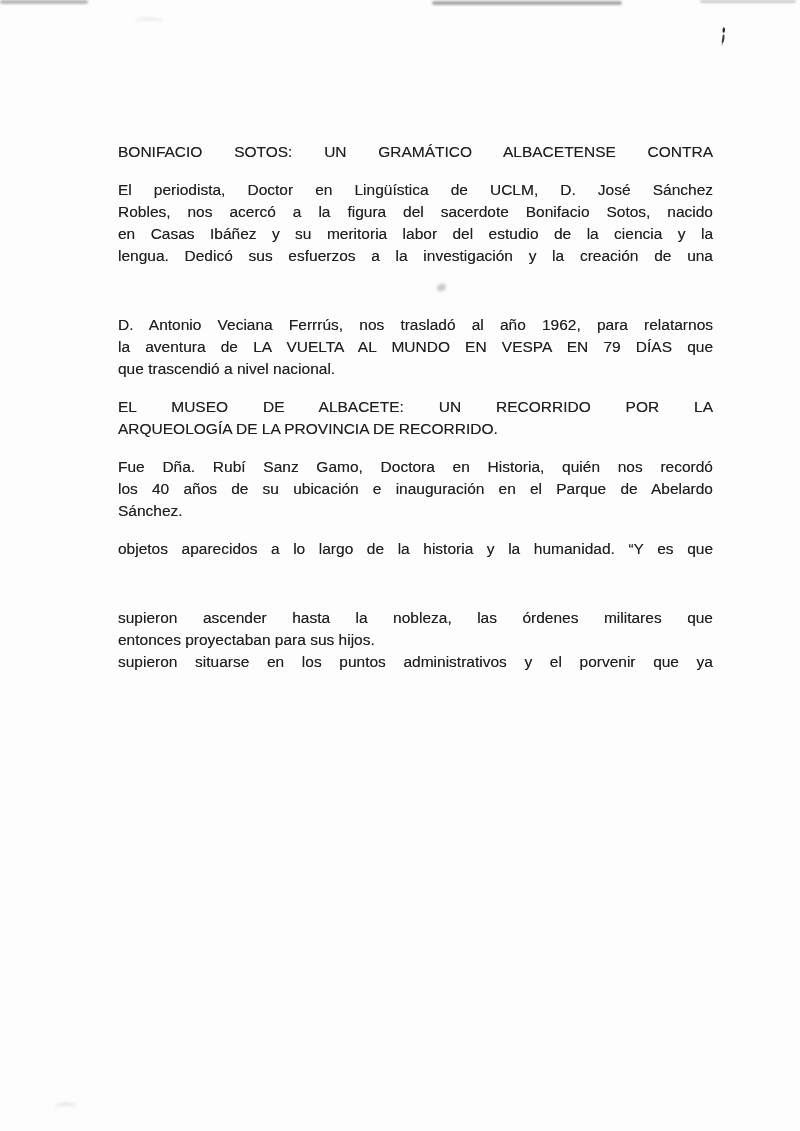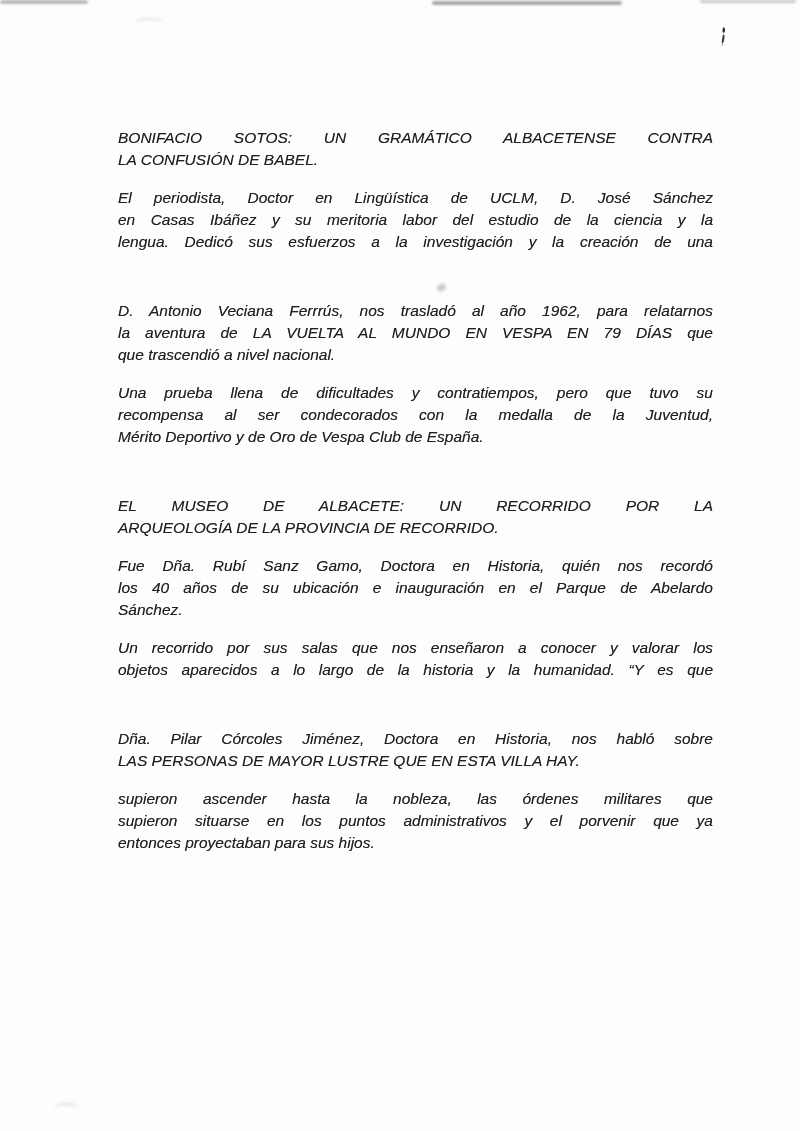--- a/index.html
+++ b/index.html
@@ -11,23 +11,22 @@
     position: relative;
     width: 800px;
     height: 1131px;
     background: #fdfdfd;
     overflow: hidden;
     font-family: "Liberation Sans", "DejaVu Sans", sans-serif;
   }
   .text-column {
     position: absolute;
     left: 118px;
-    top: 127px;
+    top: 141px;
     width: 595px;
-    font-style: italic;
   }
   .block {
     margin: 0 0 16px 0;
   }
   .block.section-break {
     margin-bottom: 47px;
   }
   .line {
     font-size: 15.5px;
     line-height: 22px;
@@ -96,54 +95,44 @@
     </svg>
   </span>
 
   <div class="smudge m-top"></div>
   <div class="smudge m-mid"></div>
   <div class="smudge m-bottom"></div>
 
   <div class="text-column">
       <div class="block">
         <div class="line">BONIFACIO SOTOS: UN GRAMÁTICO ALBACETENSE CONTRA</div>
-        <div class="line last">LA CONFUSIÓN DE BABEL.</div>
       </div>
       <div class="block section-break">
         <div class="line">El periodista, Doctor en Lingüística de UCLM, D. José Sánchez</div>
+        <div class="line">Robles, nos acercó a la figura del sacerdote Bonifacio Sotos, nacido</div>
         <div class="line">en Casas Ibáñez y su meritoria labor del estudio de la ciencia y la</div>
         <div class="line">lengua. Dedicó sus esfuerzos a la investigación y la creación de una</div>
       </div>
       <div class="block">
         <div class="line">D. Antonio Veciana Ferrrús, nos trasladó al año 1962, para relatarnos</div>
         <div class="line">la aventura de LA VUELTA AL MUNDO EN VESPA EN 79 DÍAS que</div>
         <div class="line last">que trascendió a nivel nacional.</div>
-      </div>
-      <div class="block section-break">
-        <div class="line">Una prueba llena de dificultades y contratiempos, pero que tuvo su</div>
-        <div class="line">recompensa al ser condecorados con la medalla de la Juventud,</div>
-        <div class="line last">Mérito Deportivo y de Oro de Vespa Club de España.</div>
       </div>
       <div class="block">
         <div class="line">EL MUSEO DE ALBACETE: UN RECORRIDO POR LA</div>
         <div class="line last">ARQUEOLOGÍA DE LA PROVINCIA DE RECORRIDO.</div>
       </div>
       <div class="block">
         <div class="line">Fue Dña. Rubí Sanz Gamo, Doctora en Historia, quién nos recordó</div>
         <div class="line">los 40 años de su ubicación e inauguración en el Parque de Abelardo</div>
         <div class="line last">Sánchez.</div>
       </div>
       <div class="block section-break">
-        <div class="line">Un recorrido por sus salas que nos enseñaron a conocer y valorar los</div>
         <div class="line">objetos aparecidos a lo largo de la historia y la humanidad. “Y es que</div>
       </div>
       <div class="block">
-        <div class="line">Dña. Pilar Córcoles Jiménez, Doctora en Historia, nos habló sobre</div>
-        <div class="line last">LAS PERSONAS DE MAYOR LUSTRE QUE EN ESTA VILLA HAY.</div>
-      </div>
-      <div class="block">
         <div class="line">supieron ascender hasta la nobleza, las órdenes militares que</div>
+        <div class="line last">entonces proyectaban para sus hijos.</div>
         <div class="line">supieron situarse en los puntos administrativos y el porvenir que ya</div>
-        <div class="line last">entonces proyectaban para sus hijos.</div>
       </div>
     </div>
 
 </div>
 
 </body></html>

